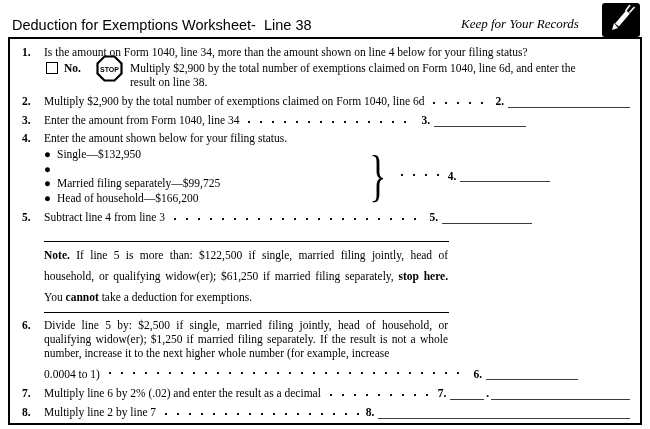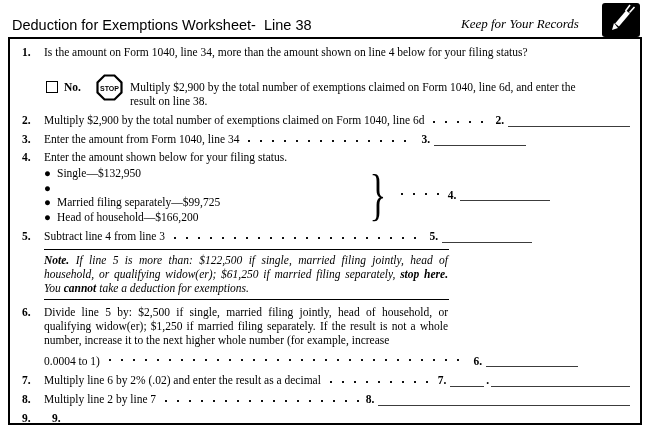--- a/index.html
+++ b/index.html
@@ -27,40 +27,40 @@
           background-image:radial-gradient(circle at 2px 2px,#111 1.15px,transparent 1.5px);
           background-size:12px 4px;background-repeat:repeat-x;}
   .leader-fixed{flex:0 0 42px;}
   .spacer{flex:0 0 auto;}
   .nowrap{white-space:nowrap;}
   .b{font-weight:bold;}
 
   
   .q1{margin-top:2px;}
   .sub{margin-left:24px;display:flex;align-items:flex-start;}
-  .no-row{margin-top:21px;}
+  .no-row{margin-top:2px;}
   .yes-row{margin-top:3px;align-items:center;}
   .chk{flex:0 0 10px;width:10px;height:10px;border:1.5px solid #000;margin:1px 6px 0 0;background:#fff;}
   .optlbl{font-weight:bold;width:28px;flex:0 0 28px;}
   .stopsvg{margin:-6px 7px 0 4px;flex:0 0 auto;}
   .no-text{width:472px;}
   .continue{font-style:italic;font-weight:bold;margin-left:8px;}
   .arrowsvg{margin:4px 0 -8px 5px;}
 
   
   .l4body{display:flex;margin-left:22px;margin-top:2px;align-items:center;}
   .bullets{width:318px;flex:0 0 318px;}
   .bullet-row{display:flex;line-height:14.5px;}
   .bullet{flex:0 0 13px;}
   .brace{font-size:58px;line-height:58px;font-weight:400;transform:scaleX(.6);margin:0 0 0 2px;}
   .l4right{display:flex;flex:1;align-items:center;}
 
   
-  .note{margin:6px 0 0 22px;width:404px;border-top:1.5px solid #000;border-bottom:1.5px solid #000;
-        padding:3px 1px 4px 0;text-align:justify;line-height:14px;font-style:italic;}
+  .note{margin:17px 0 0 22px;width:404px;border-top:1.5px solid #000;border-bottom:1.5px solid #000;
+        padding:3px 1px 4px 0;text-align:justify;line-height:21px;}
 
   
   .l6text{width:404px;text-align:justify;line-height:14px;}
   .l6last{display:flex;align-items:center;margin-top:7px;}
 </style>
 </head>
 <body>
 
 <div class="page">
 

